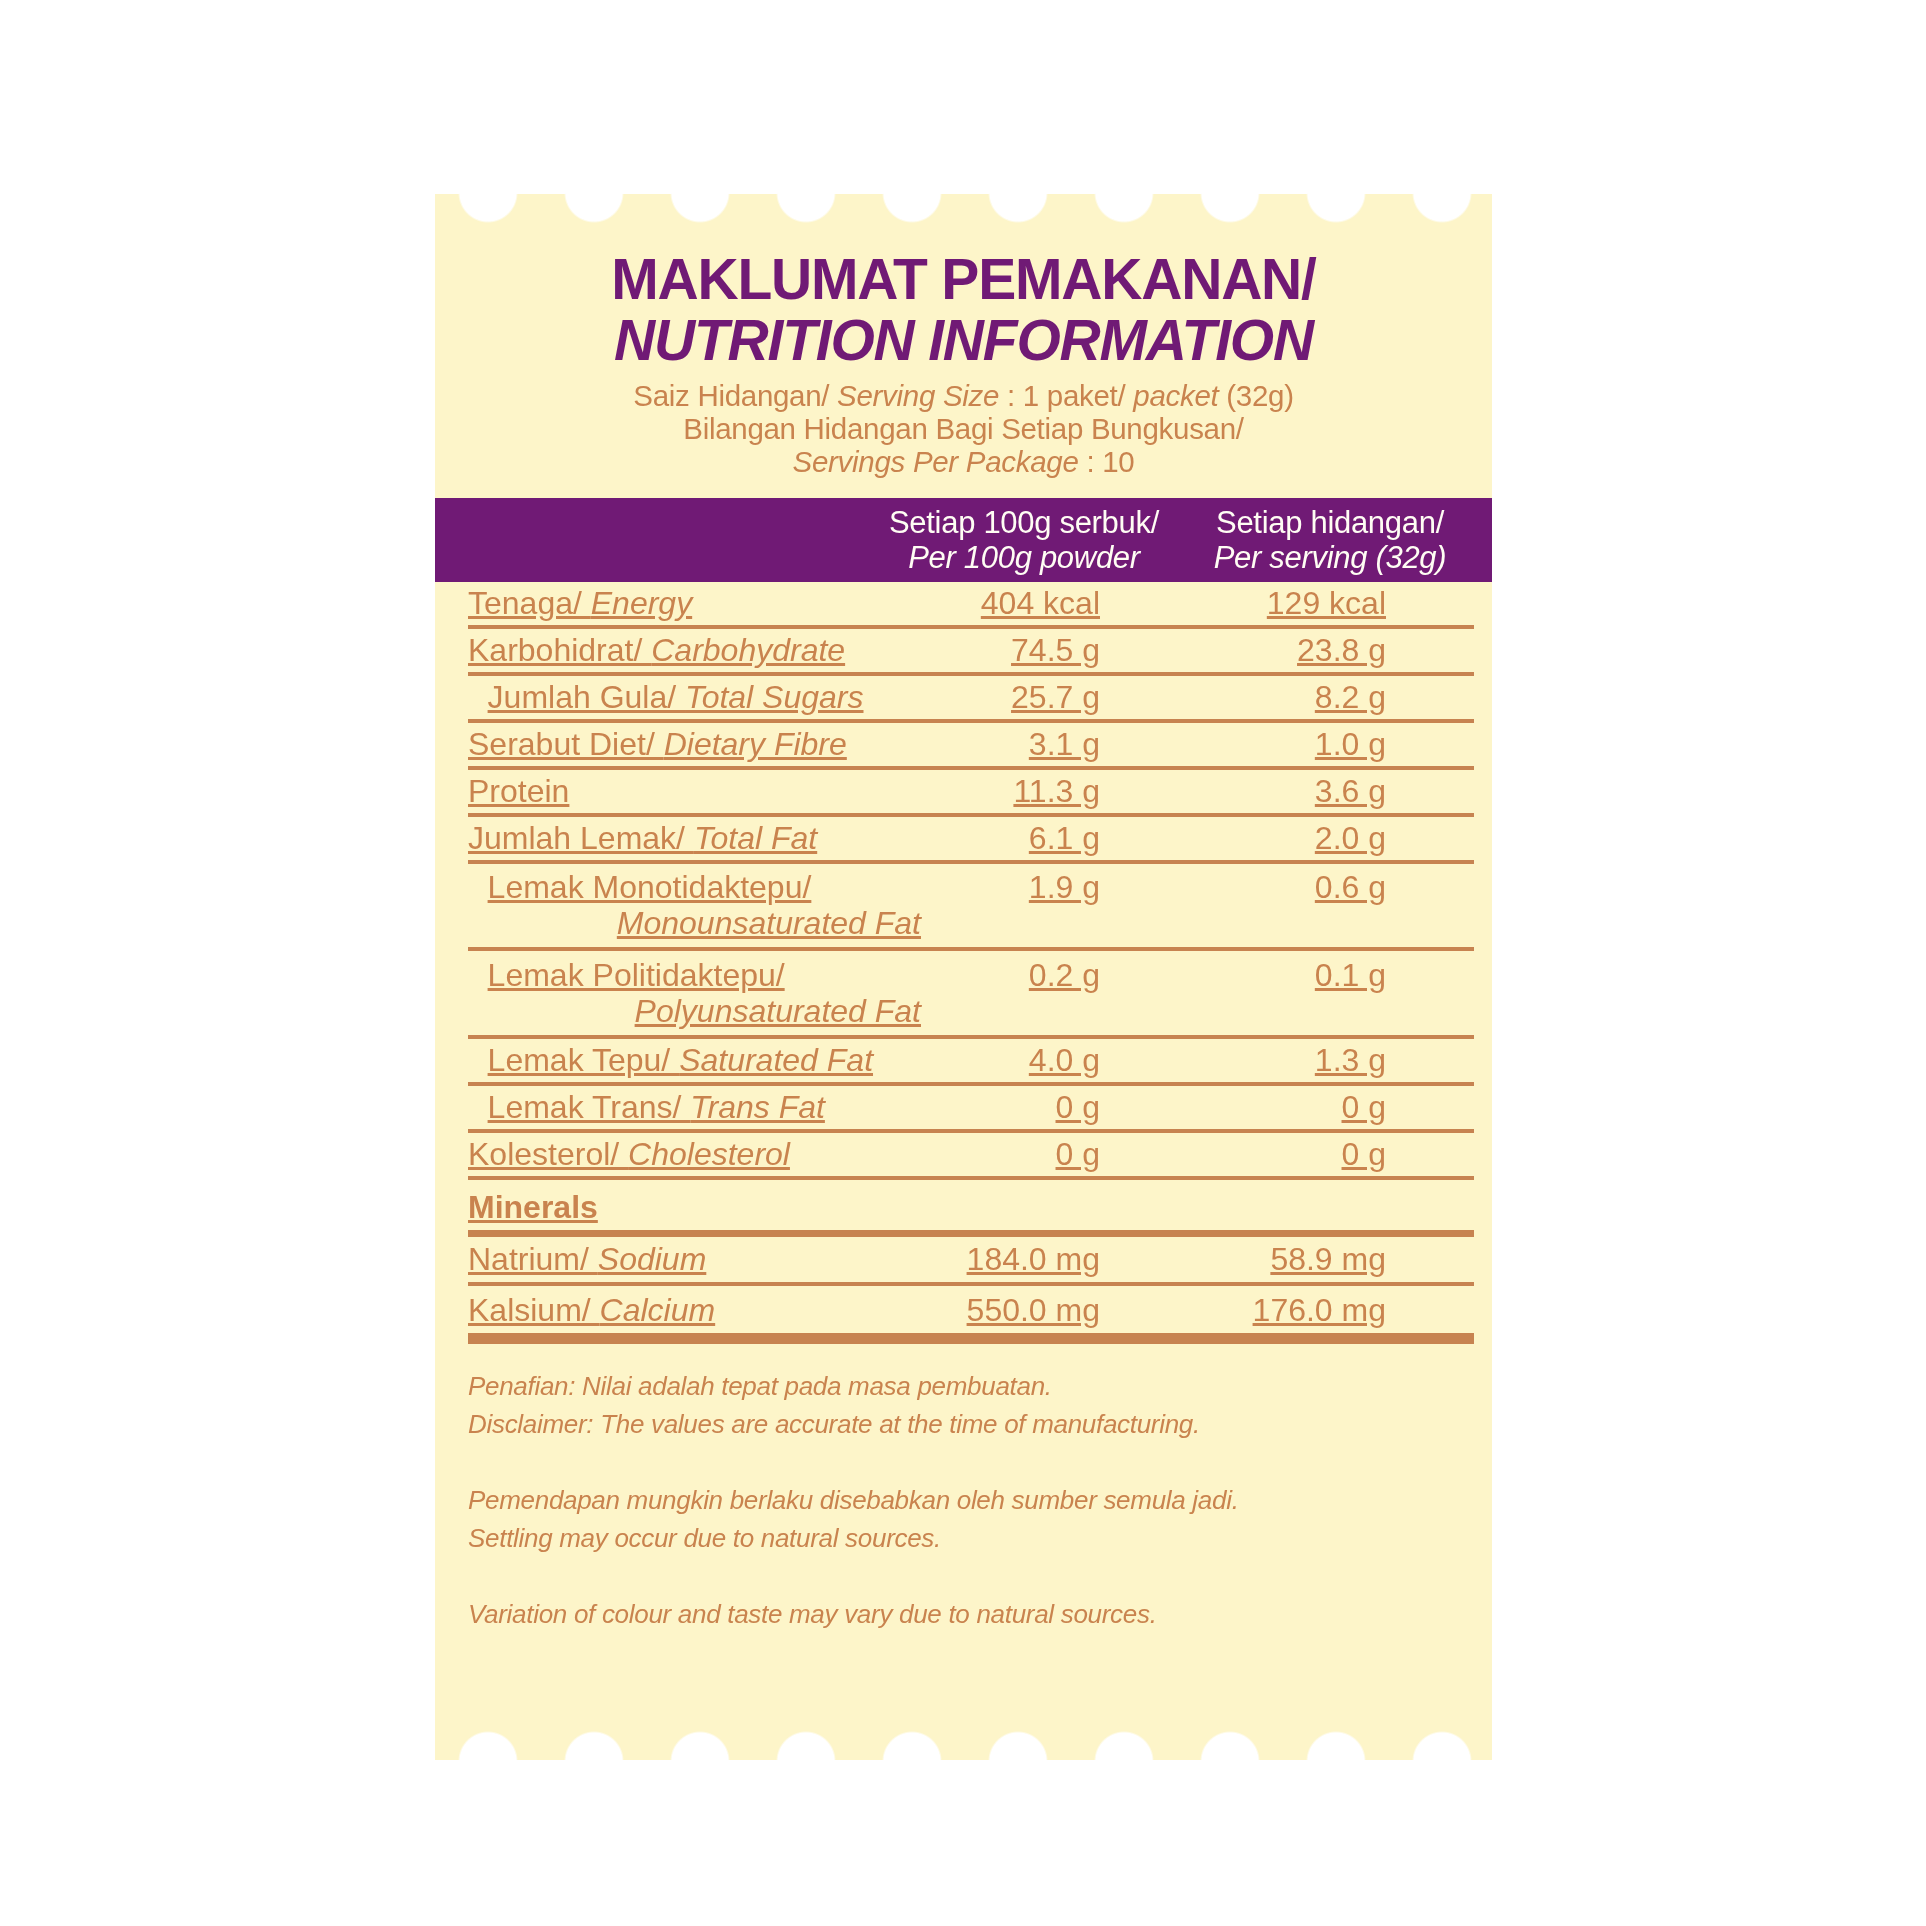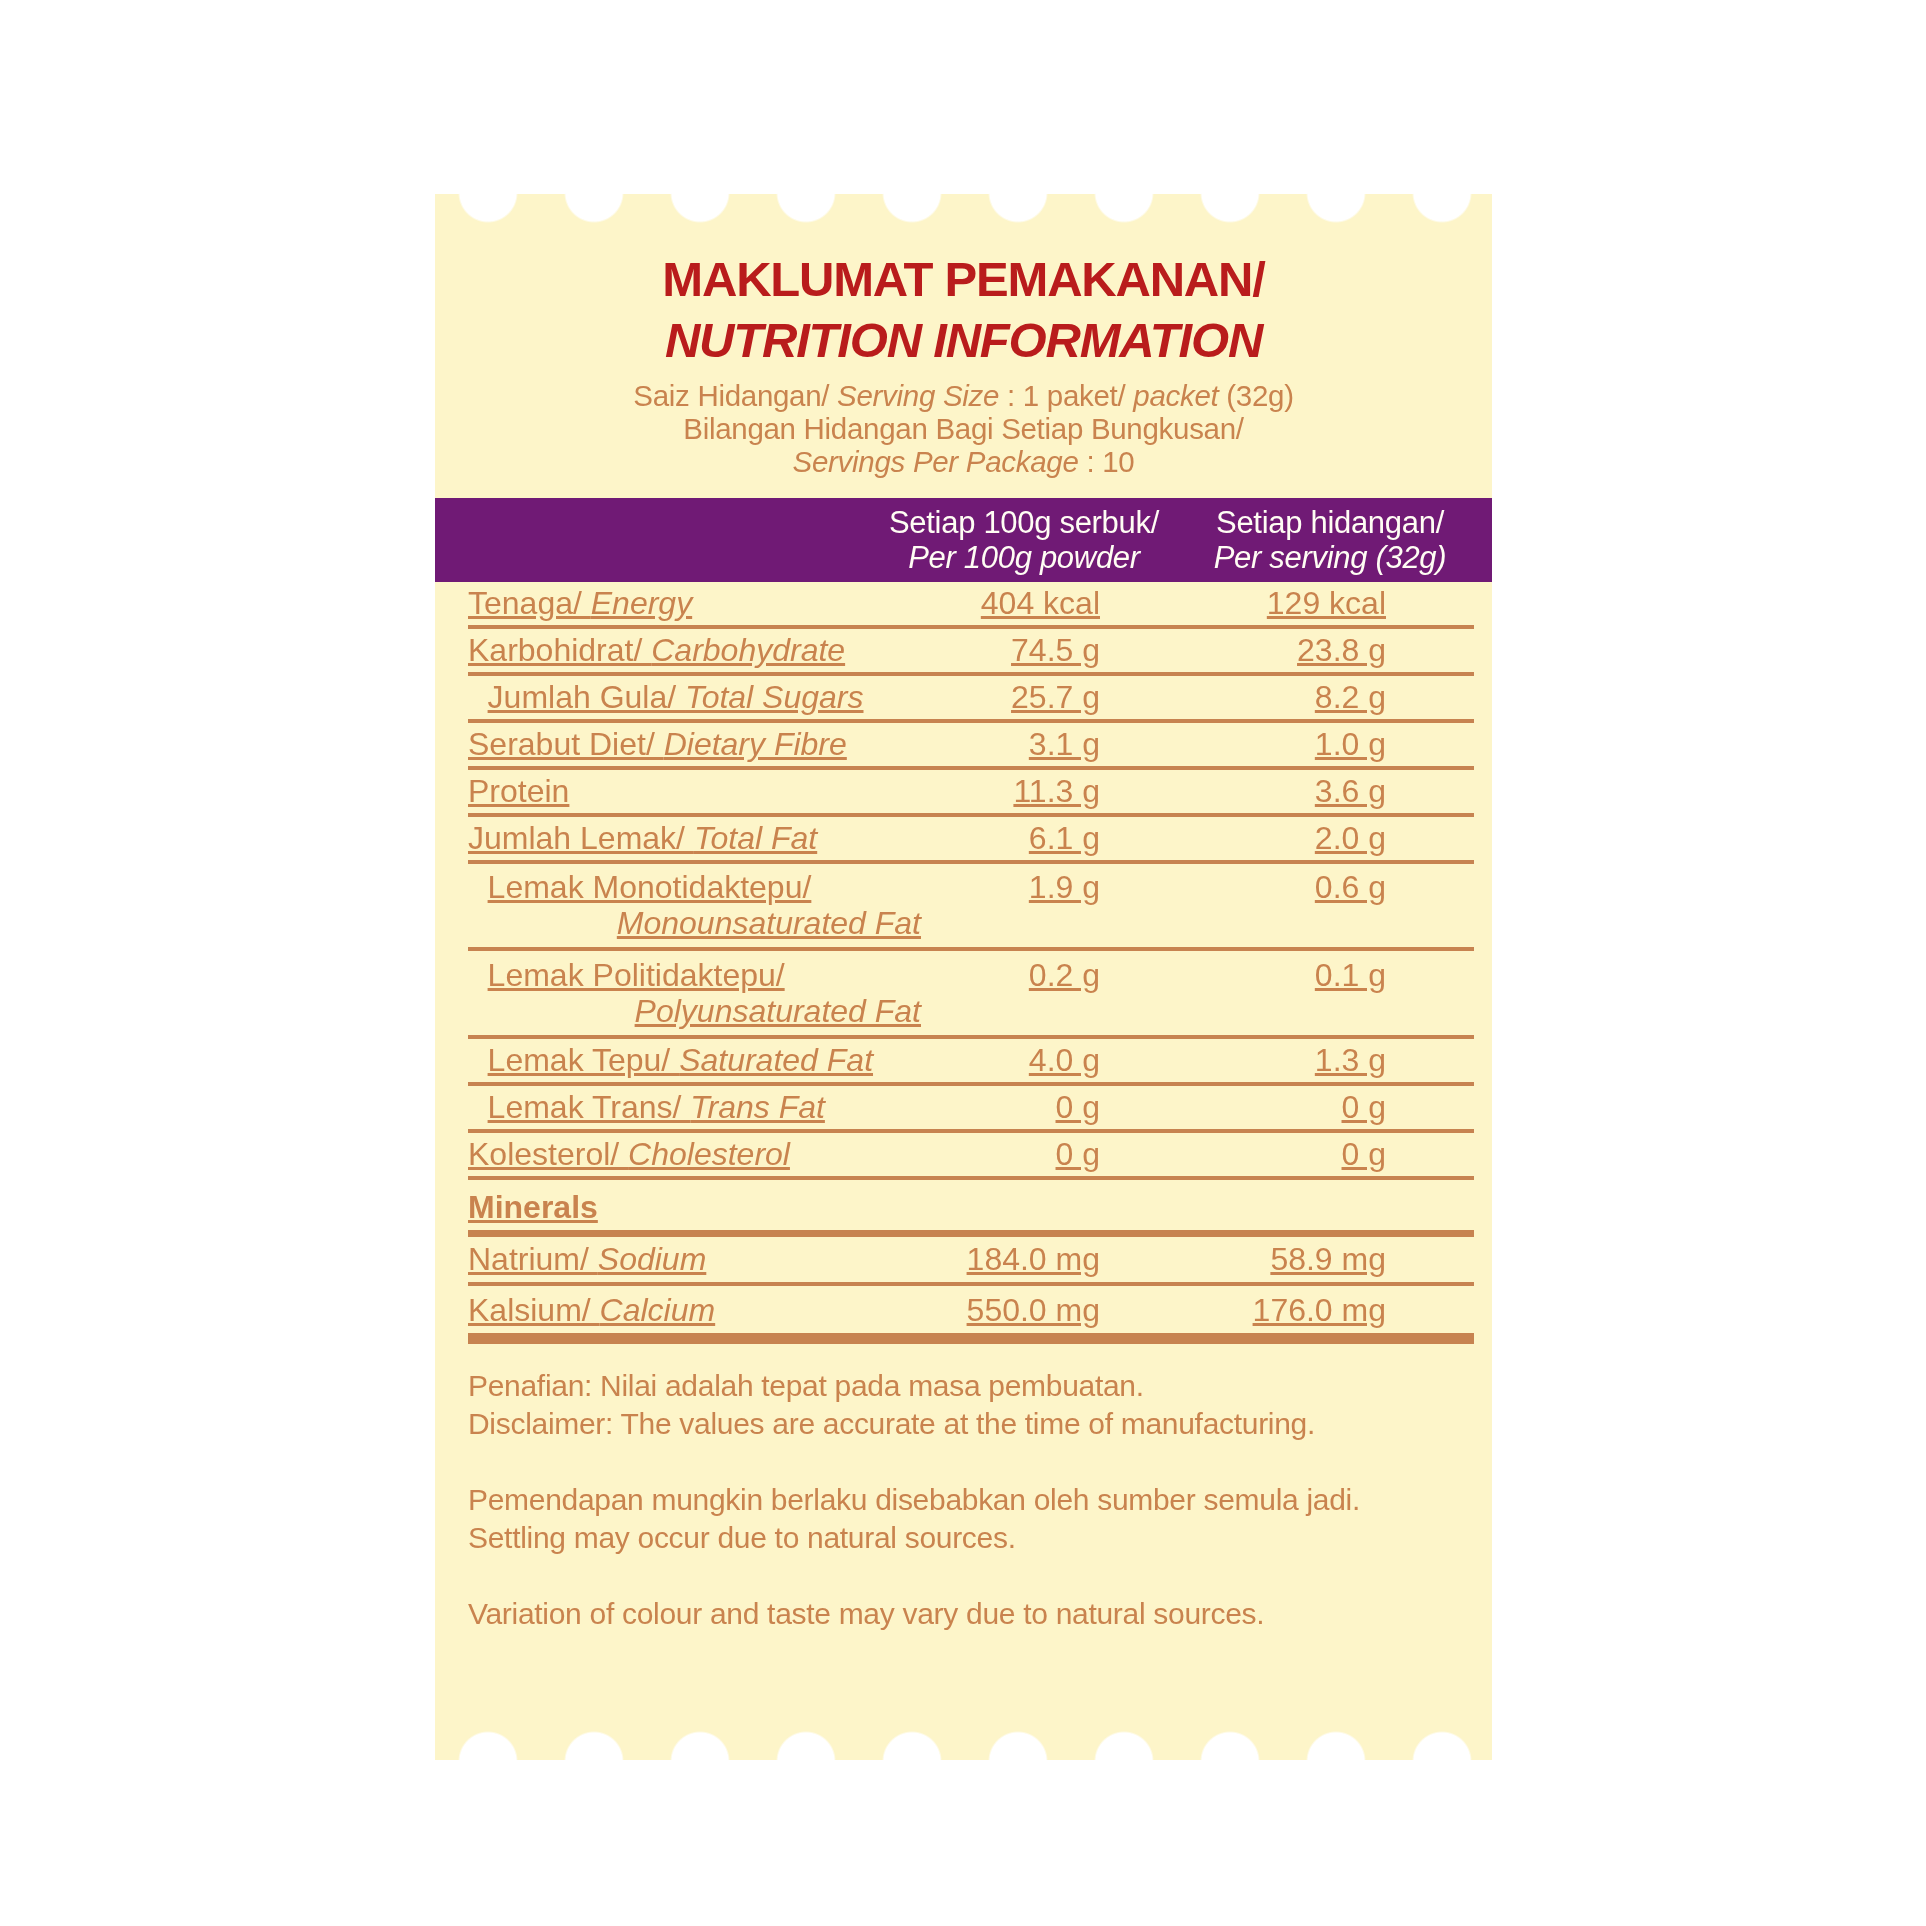--- a/index.html
+++ b/index.html
@@ -22,21 +22,21 @@
     background-size:106px 32px;background-repeat:repeat-x;background-position:0 0;
   }
   .scallop.bottom{
     bottom:-0.6px;
     background-image:radial-gradient(circle 30px at 50% 100%,#ffffff 0 28px,rgba(255,255,255,0) 30px);
     background-size:106px 32px;background-repeat:repeat-x;background-position:0 100%;
   }
   .it{font-style:italic;}
   .title{
     padding-top:55px;text-align:center;font-weight:bold;
-    font-size:49px;line-height:61px;letter-spacing:-1.2px;color:#b91c1c;
+    font-size:57px;line-height:61px;letter-spacing:-1.2px;color:#701a75;
   }
   .serving{
     margin-top:8px;text-align:center;font-size:29.5px;line-height:33px;letter-spacing:-0.3px;
   }
   .band{
     margin-top:19.6px;height:84px;background:#701a75;position:relative;color:#FFFDF4;
   }
   .band .bh{
     position:absolute;top:50%;transform:translateY(-50%);
     width:358px;text-align:center;font-size:31px;line-height:35px;letter-spacing:-0.3px;
@@ -55,21 +55,21 @@
   .row.two{padding-top:5.8px;padding-bottom:5.8px;}
   .row.two .lbl .it{display:block;text-align:right;}
   .row .v{text-align:right;align-self:start;}
   .row.mineral{padding-top:4.6px;padding-bottom:4.6px;border-bottom-width:4.6px;}
   .row.last{padding-top:5.8px;padding-bottom:5.8px;border-bottom:11.6px solid #C78350;}
   .sect{
     font-weight:bold;font-size:32px;line-height:36px;
     padding:9.2px 0 4.6px 0;border-bottom:7.5px solid #C78350;
   }
   .disc{
-    margin:23px 18px 16px 33px;font-size:30px;line-height:38px;letter-spacing:-0.3px;
+    margin:23px 18px 16px 33px;font-style:italic;font-size:26px;line-height:38px;letter-spacing:-0.3px;
   }
   .disc .para{margin-bottom:38px;}
 </style>
 </head>
 <body>
 
 <div class="panel">
   <div class="scallop top"></div>
 
   <div class="title">

